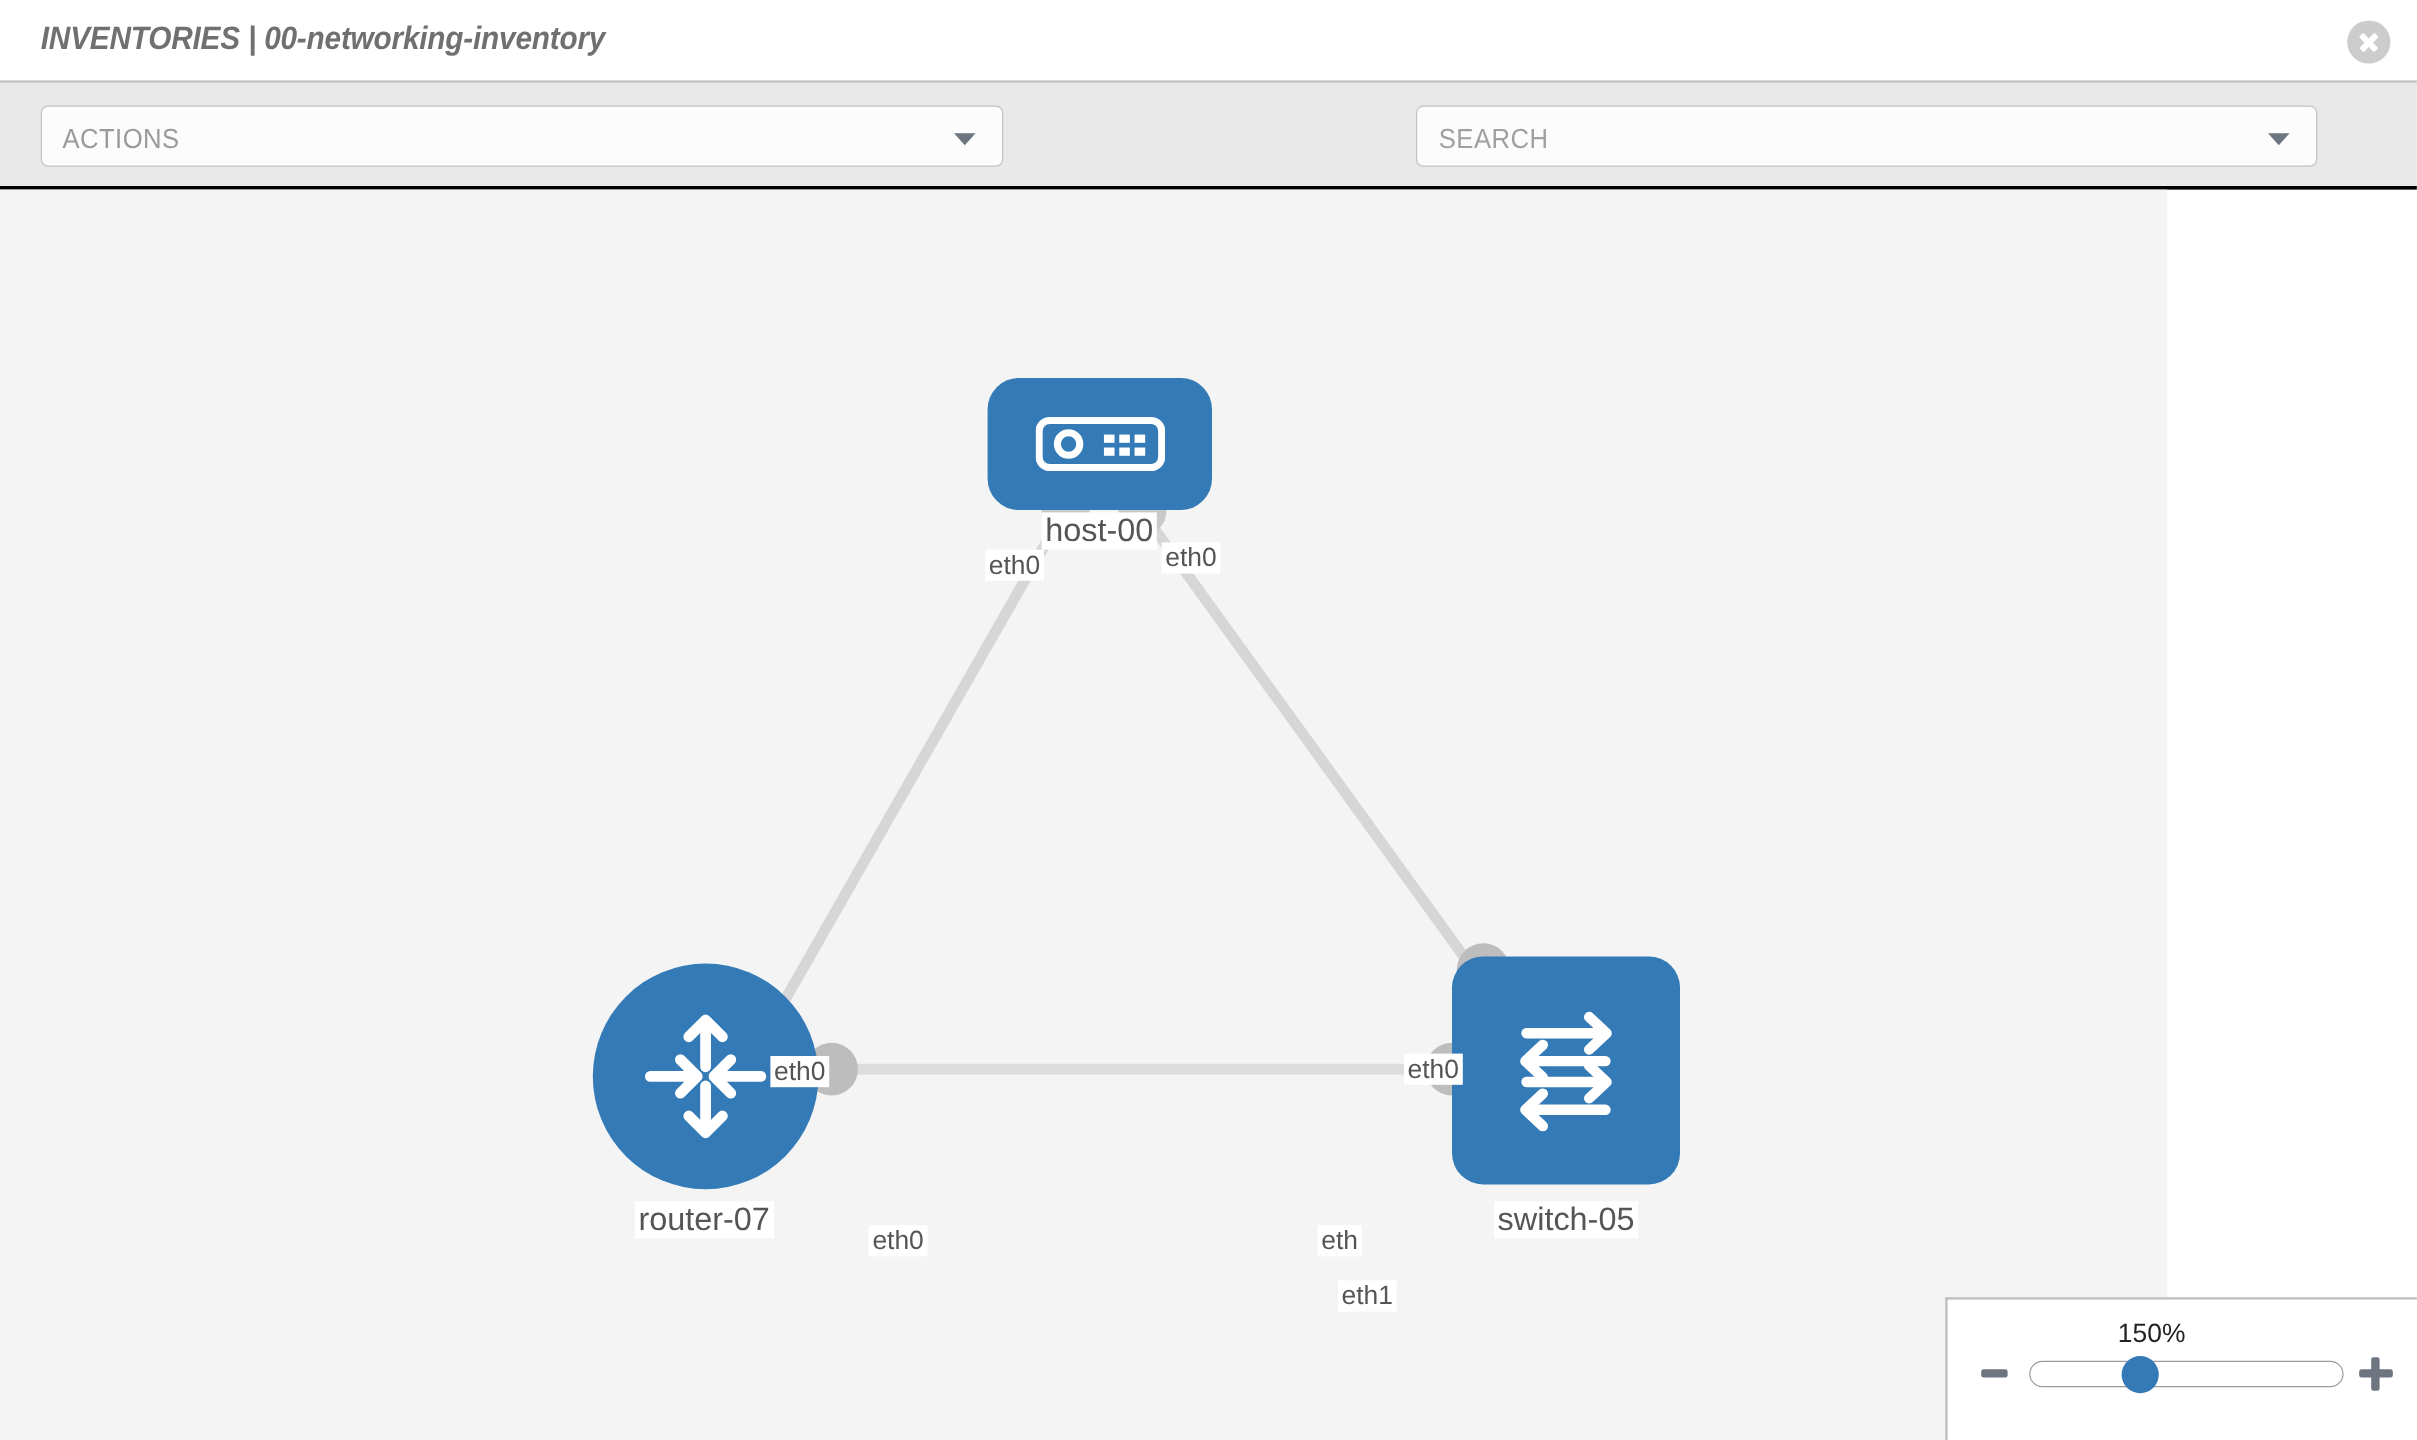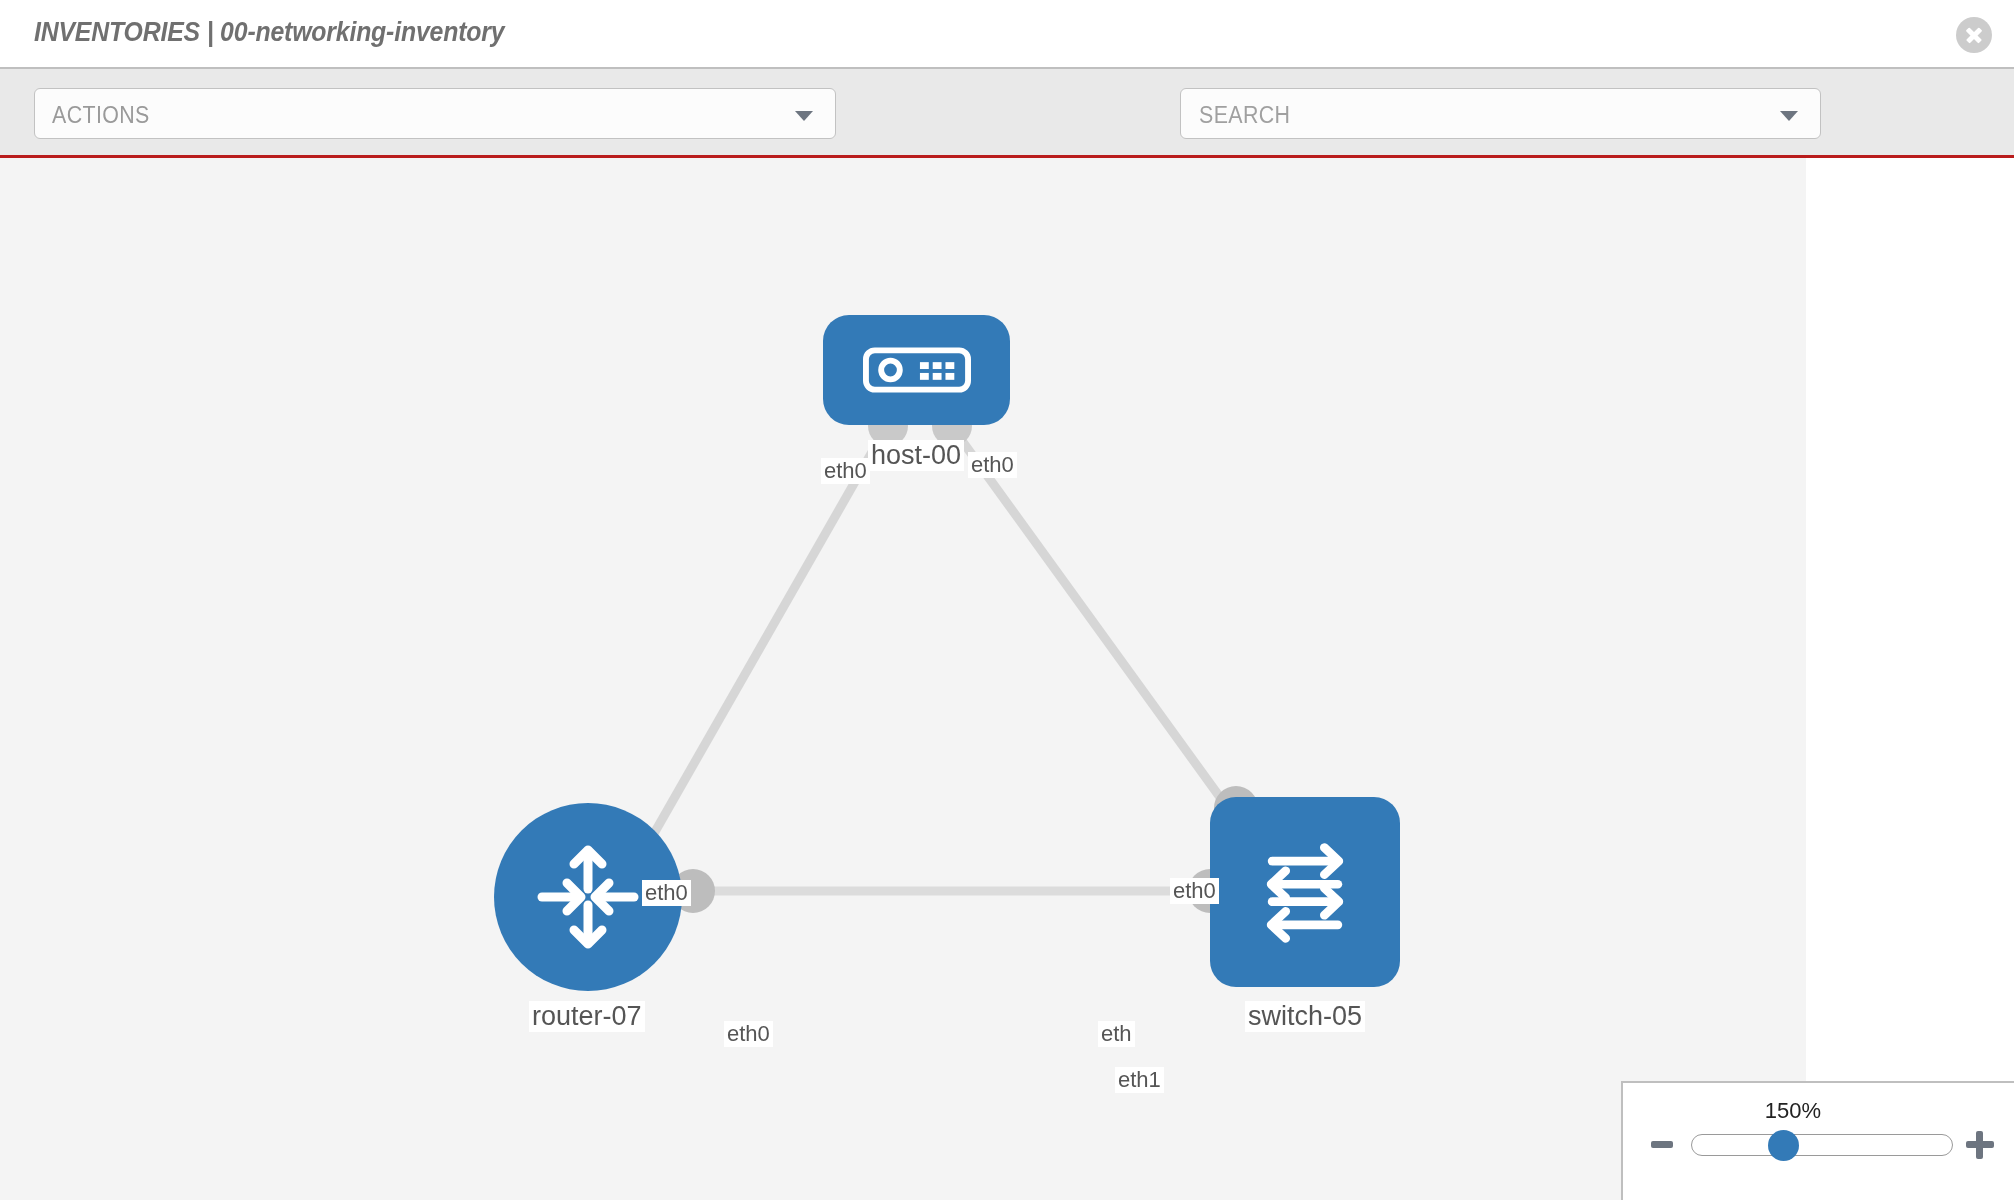--- a/index.html
+++ b/index.html
@@ -54,21 +54,21 @@
   #close-panel-button::before { transform: rotate(45deg); }
   #close-panel-button::after  { transform: rotate(-45deg); }
 
   
   #toolbar {
     position: absolute;
     left: 0; top: 69px;
     width: 2014px;
     height: 89px;
     background: #e9e9e9;
-    border-bottom: 3px solid #b91c1c;
+    border-bottom: 3px solid #000000;
   }
   .field-shell {
     position: absolute;
     background: #fcfcfc;
     border: 1px solid #c2c2c2;
     border-radius: 6px;
     height: 51px;
   }
   #actions-dropdown { left: 34px; top: 19px; width: 802px; cursor: pointer; }
   #actions-label {
@@ -96,21 +96,21 @@
     width: 38px; height: 38px;
     cursor: pointer;
   }
   #key-button {
     position: absolute;
     left: 1113px; top: 91px;
     width: 38px; height: 38px;
     cursor: pointer;
   }
 
-  #search-field { left: 1180px; top: 19px; width: 641px; cursor: text; }
+  #search-field { left: 1180px; top: 19px; width: 751px; cursor: text; }
   #search-placeholder {
     position: absolute;
     left: 18px; top: 13px;
     font-size: 23px;
     color: #a0a0a0;
     letter-spacing: 0.4px;
     font-stretch: condensed;
     transform: scaleX(0.93);
     transform-origin: left center;
   }
@@ -145,21 +145,21 @@
 
   .node-label {
     position: absolute;
     font-size: 27px;
     color: #555555;
     background: #ffffff;
     white-space: nowrap;
     padding: 1px 3px;
     line-height: 1.08;
   }
-  #label-host-00   { left: 868px; top: 282px; text-align: right; }
+  #label-host-00   { left: 868px; top: 269px; text-align: right; }
   #label-router-00 { left: 529px; top: 843px; }
   #label-switch-00 { left: 1245px; top: 843px; }
 
   .iface-label {
     position: absolute;
     font-size: 22px;
     color: #555555;
     background: #ffffff;
     white-space: nowrap;
     padding: 1px 3px;

